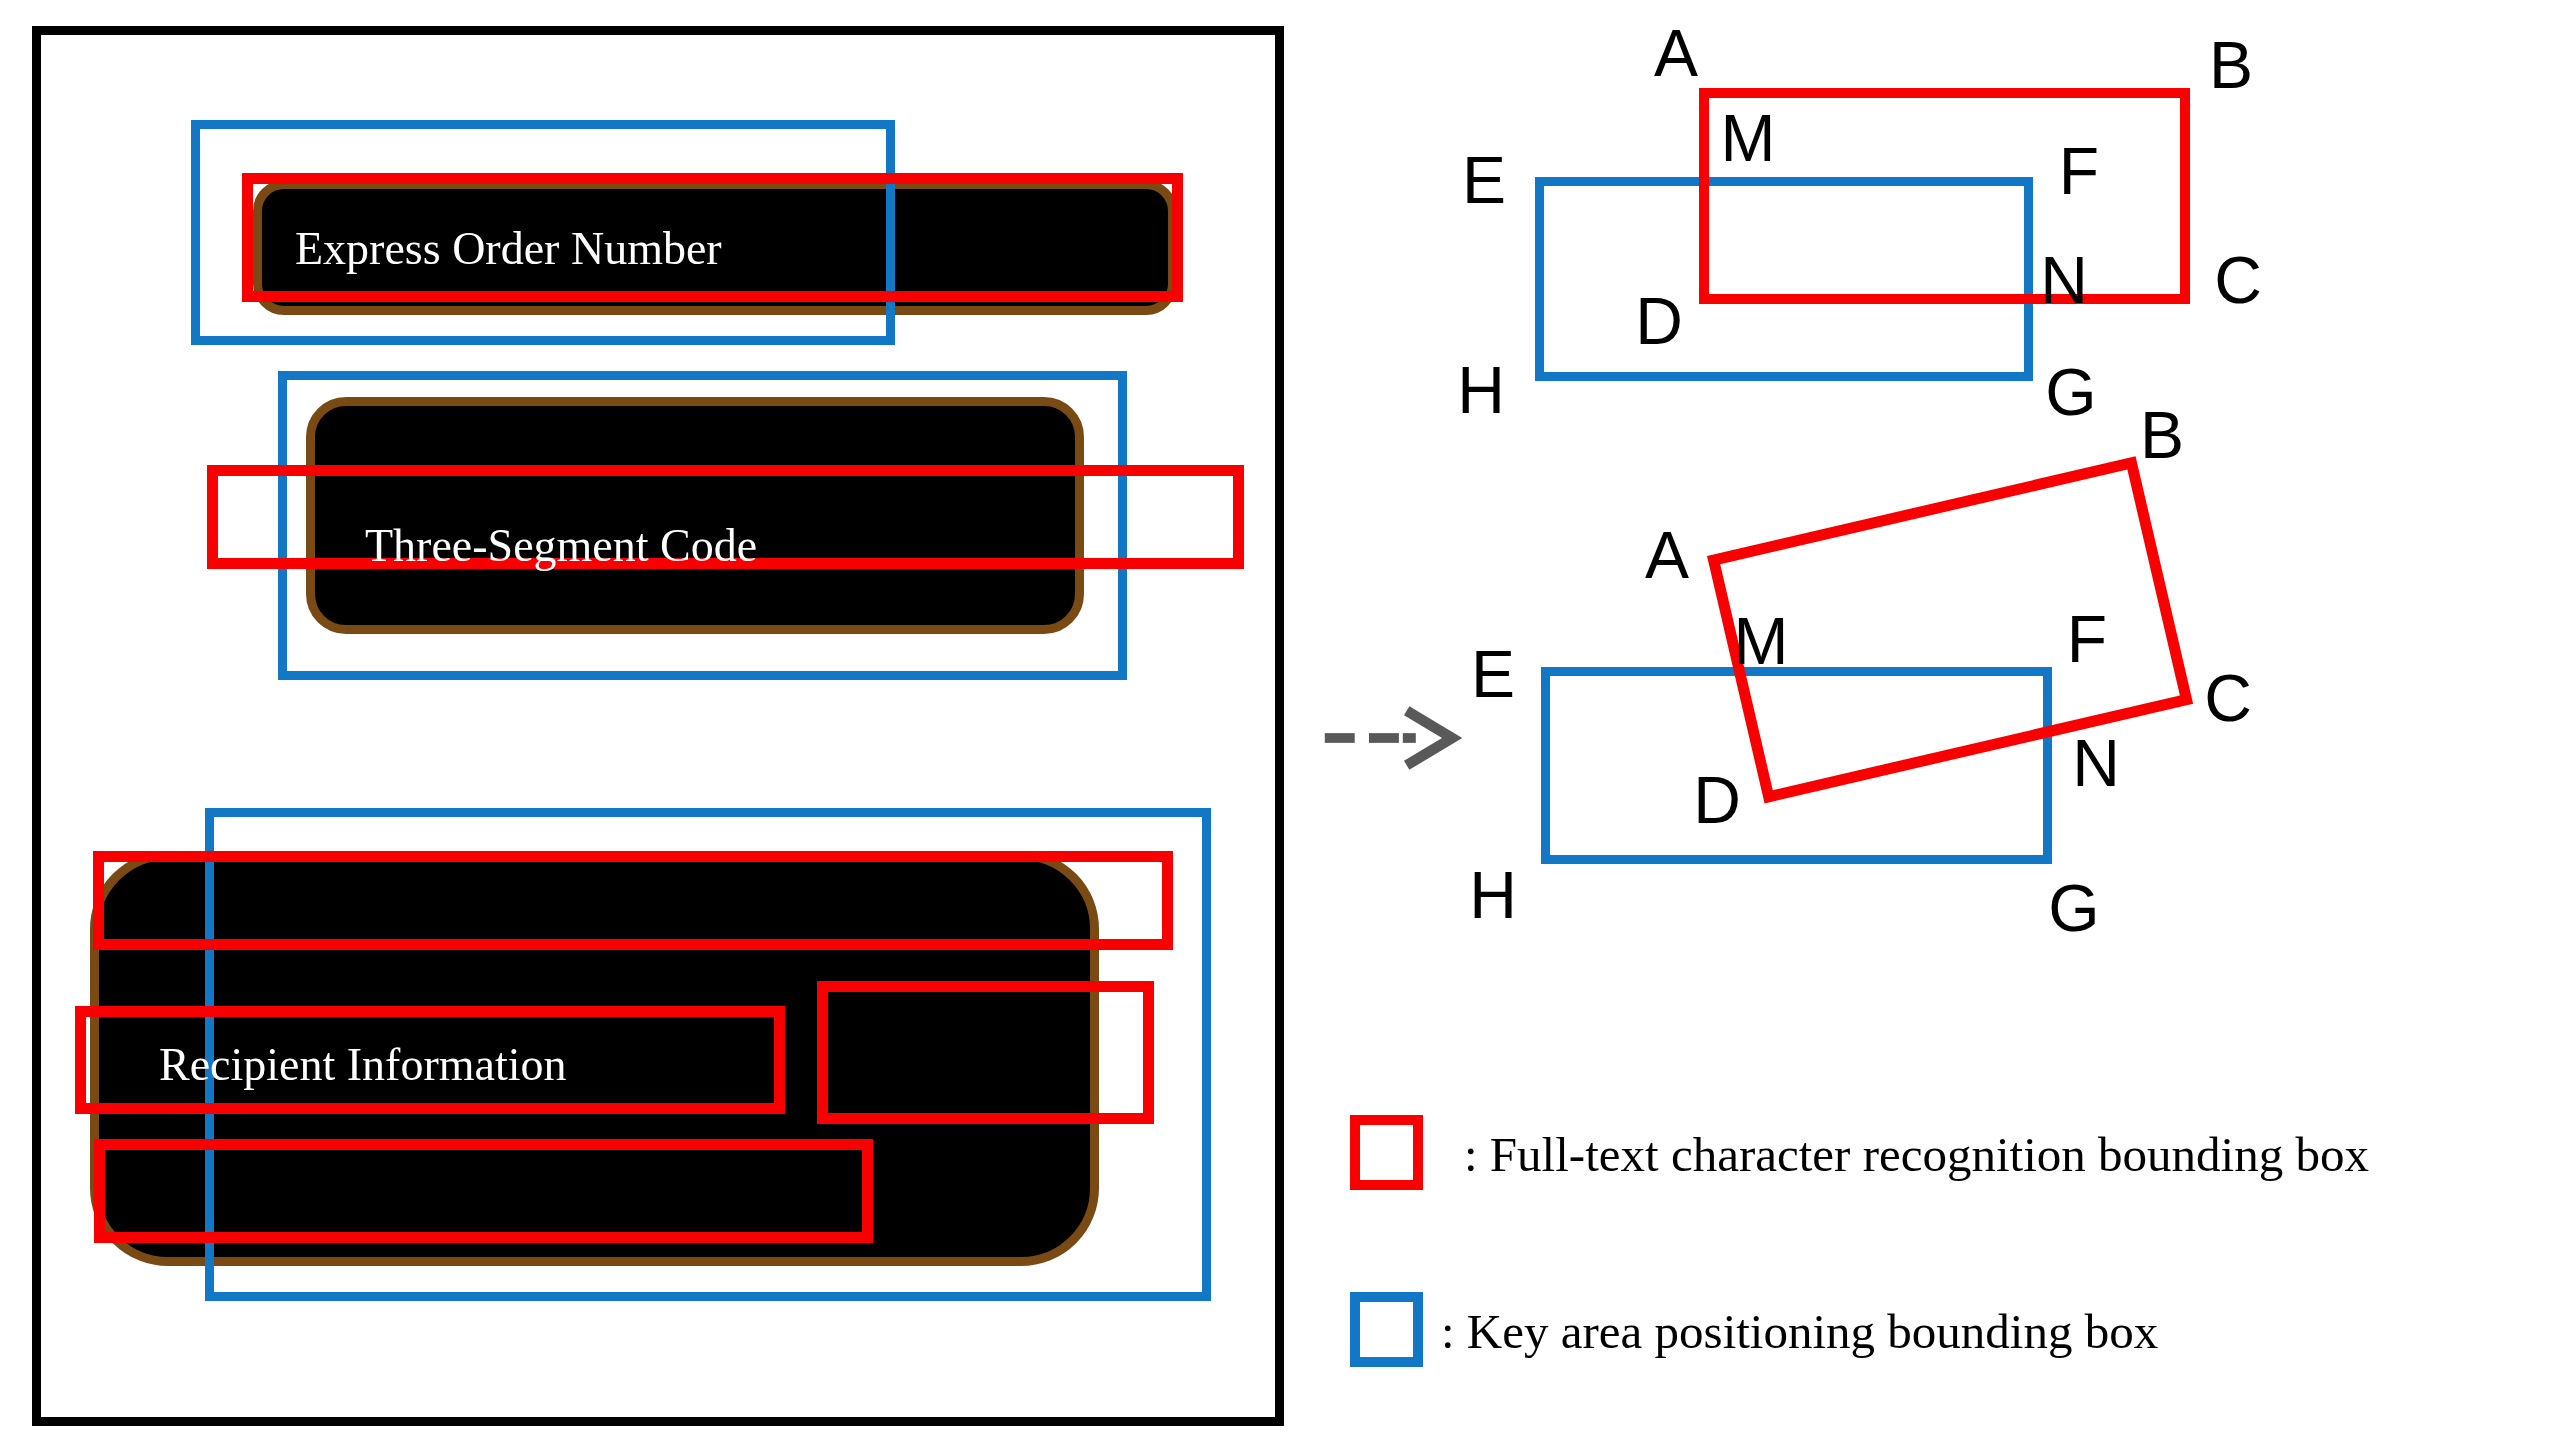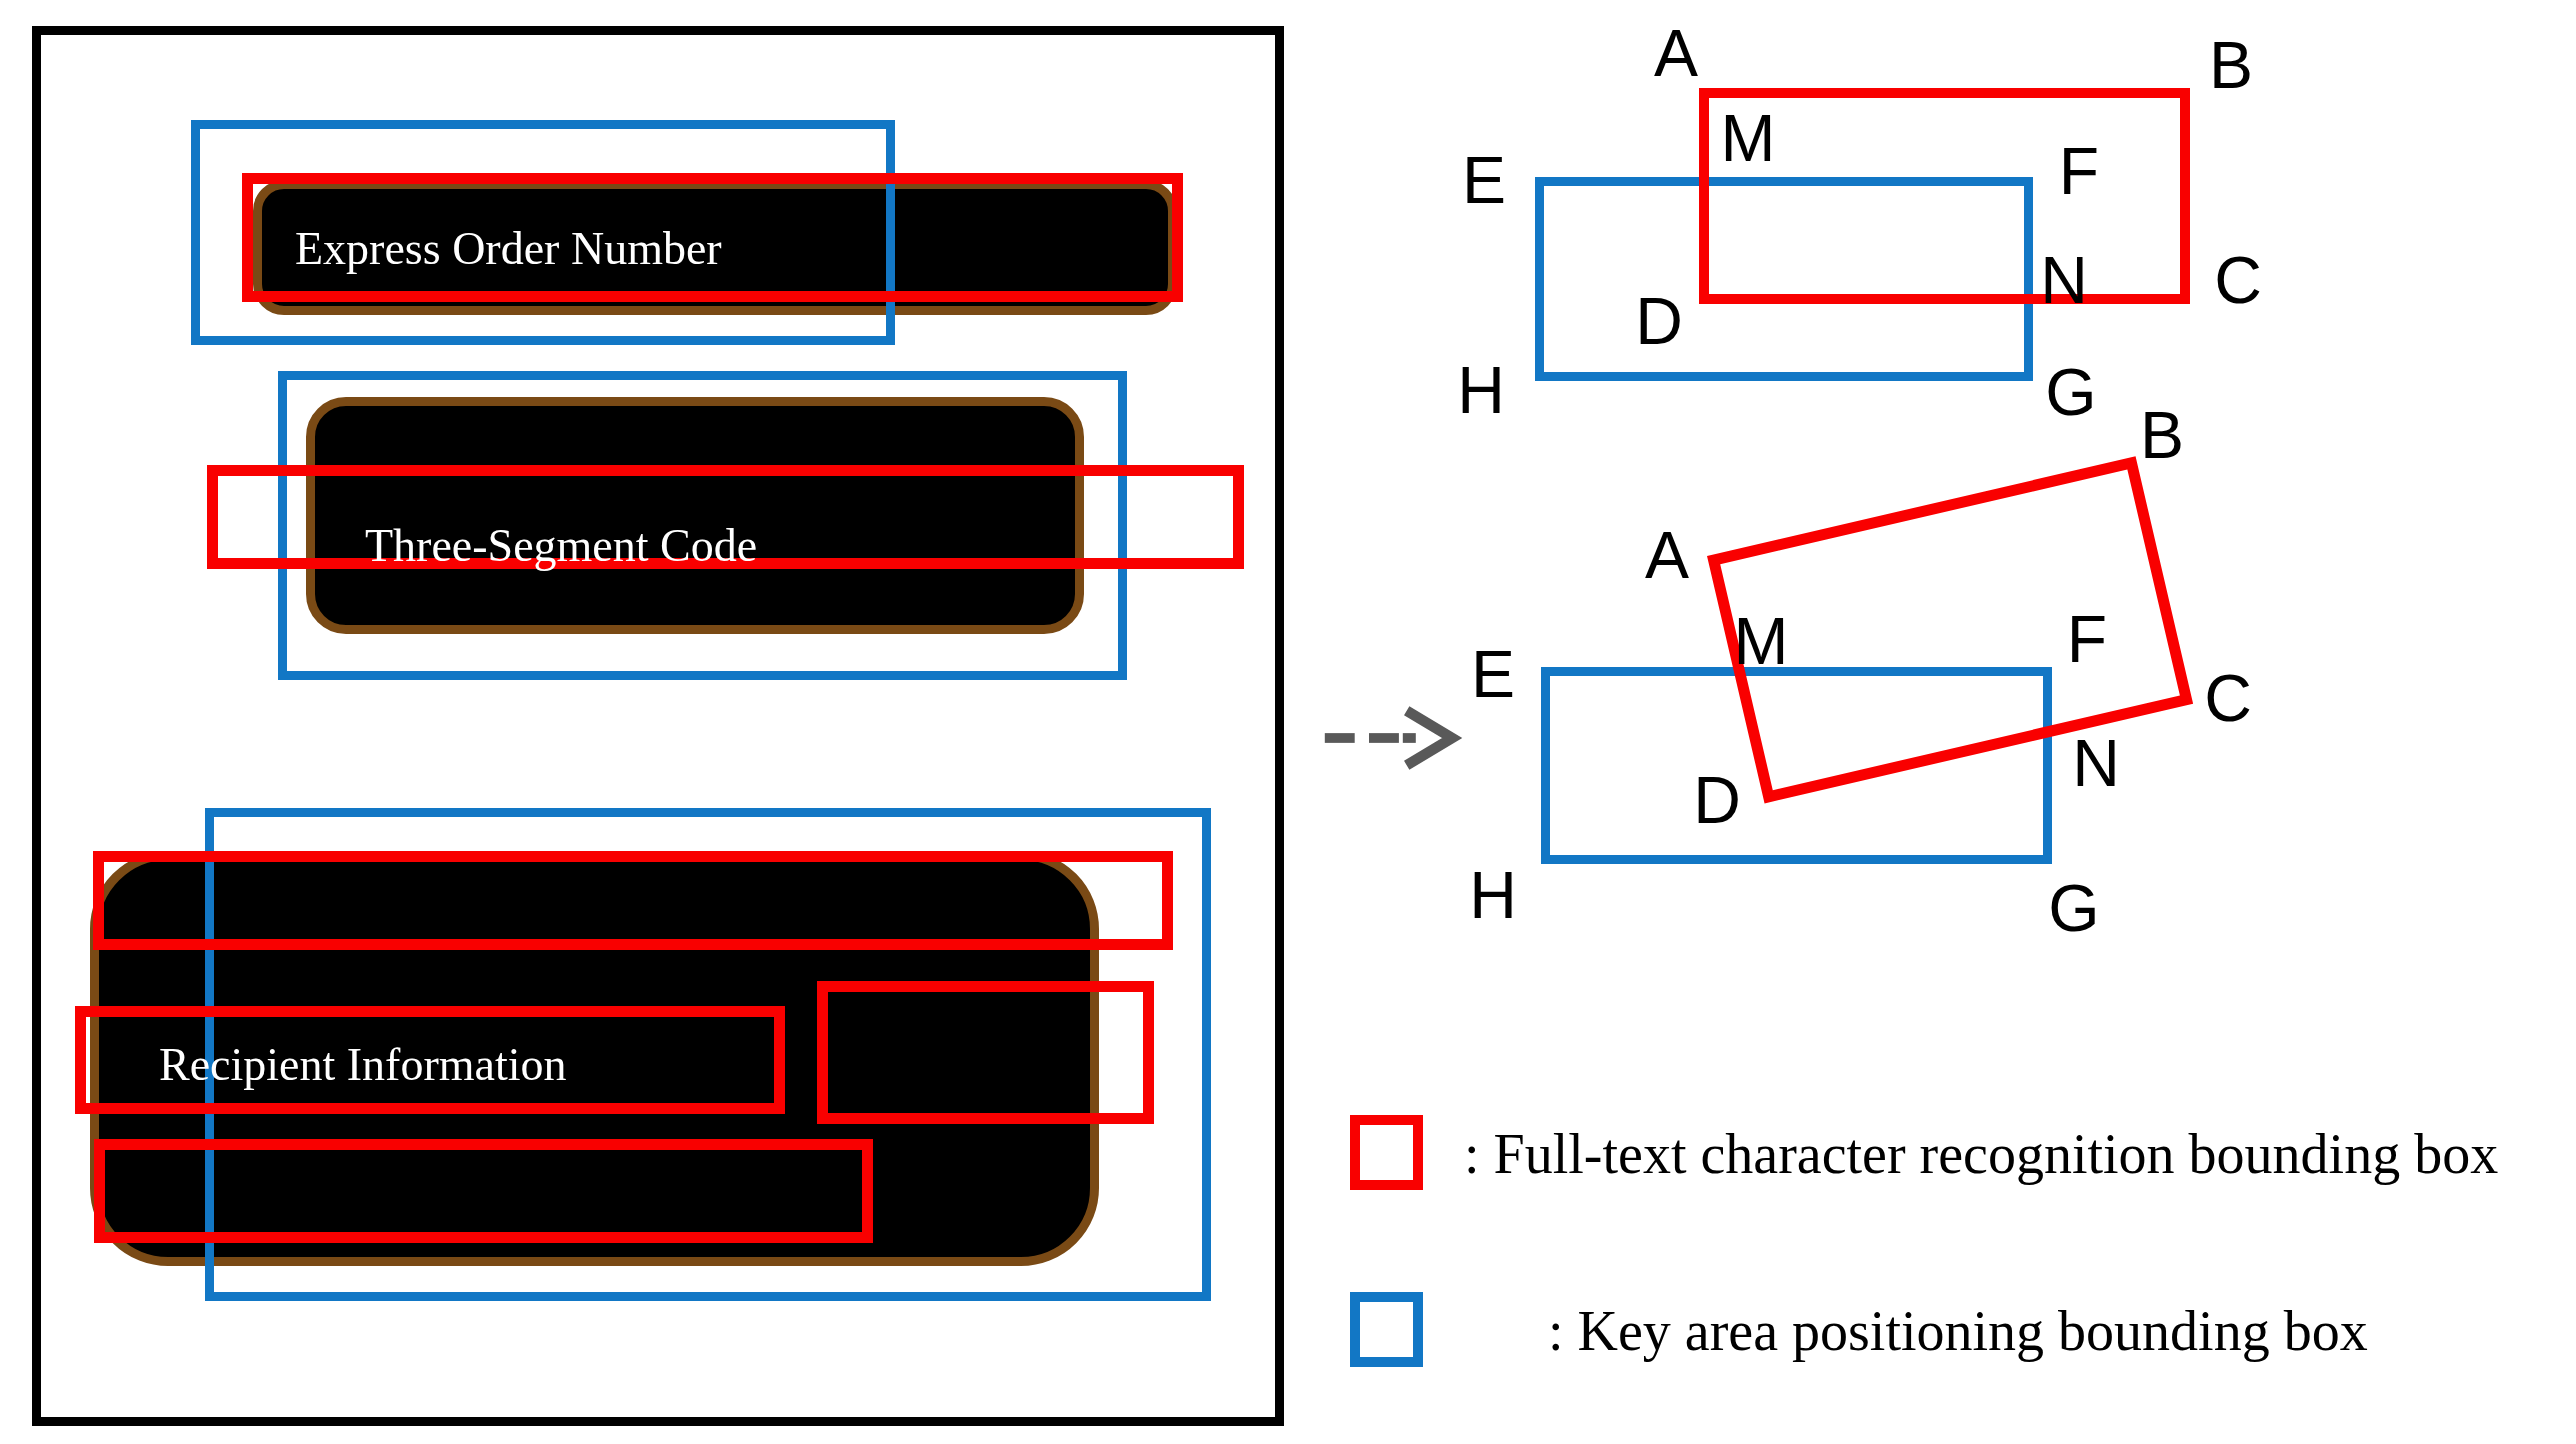--- a/index.html
+++ b/index.html
@@ -27,21 +27,21 @@
     position:absolute; color:#fff; font-size:46px; line-height:1;
     transform:translateY(-50%); white-space:nowrap; z-index:5;
     font-family:"Liberation Serif", serif;
   }
   .letter{
     position:absolute; color:#000; font-size:66px; line-height:1;
     transform:translate(-50%,-50%); font-family:"Liberation Sans", sans-serif;
     z-index:8; white-space:nowrap;
   }
   .legend-label{
-    position:absolute; color:#000; font-size:56px; line-height:1;
+    position:absolute; color:#000; font-size:49px; line-height:1;
     transform:translateY(-50%); white-space:nowrap;
     font-family:"Liberation Serif", serif;
   }
   .swatch{ position:absolute; width:73px; height:75px; background:#fff; }
   .swatch.red  { border:10.4px solid var(--red); }
   .swatch.blue { border:10.4px solid var(--blue); }
   
   .z-black { z-index:1; }
   .z-blue  { z-index:2; }
   .z-red   { z-index:3; }
@@ -110,16 +110,16 @@
   <span class="letter" style="left:2074px; top:908px;">G</span>
 </div>
 
 <div>
   <div>
     <div class="swatch red" style="left:1350px; top:1115px;"></div>
     <span class="legend-label" style="left:1464px; top:1154px;">: Full-text character recognition bounding box</span>
   </div>
   <div>
     <div class="swatch blue" style="left:1350px; top:1292px;"></div>
-    <span class="legend-label" style="left:1548px; top:1331px;text-align:right;">: Key area positioning bounding box</span>
+    <span class="legend-label" style="left:1441px; top:1331px;text-align:right;">: Key area positioning bounding box</span>
   </div>
 </div>
 
 
 </body></html>

